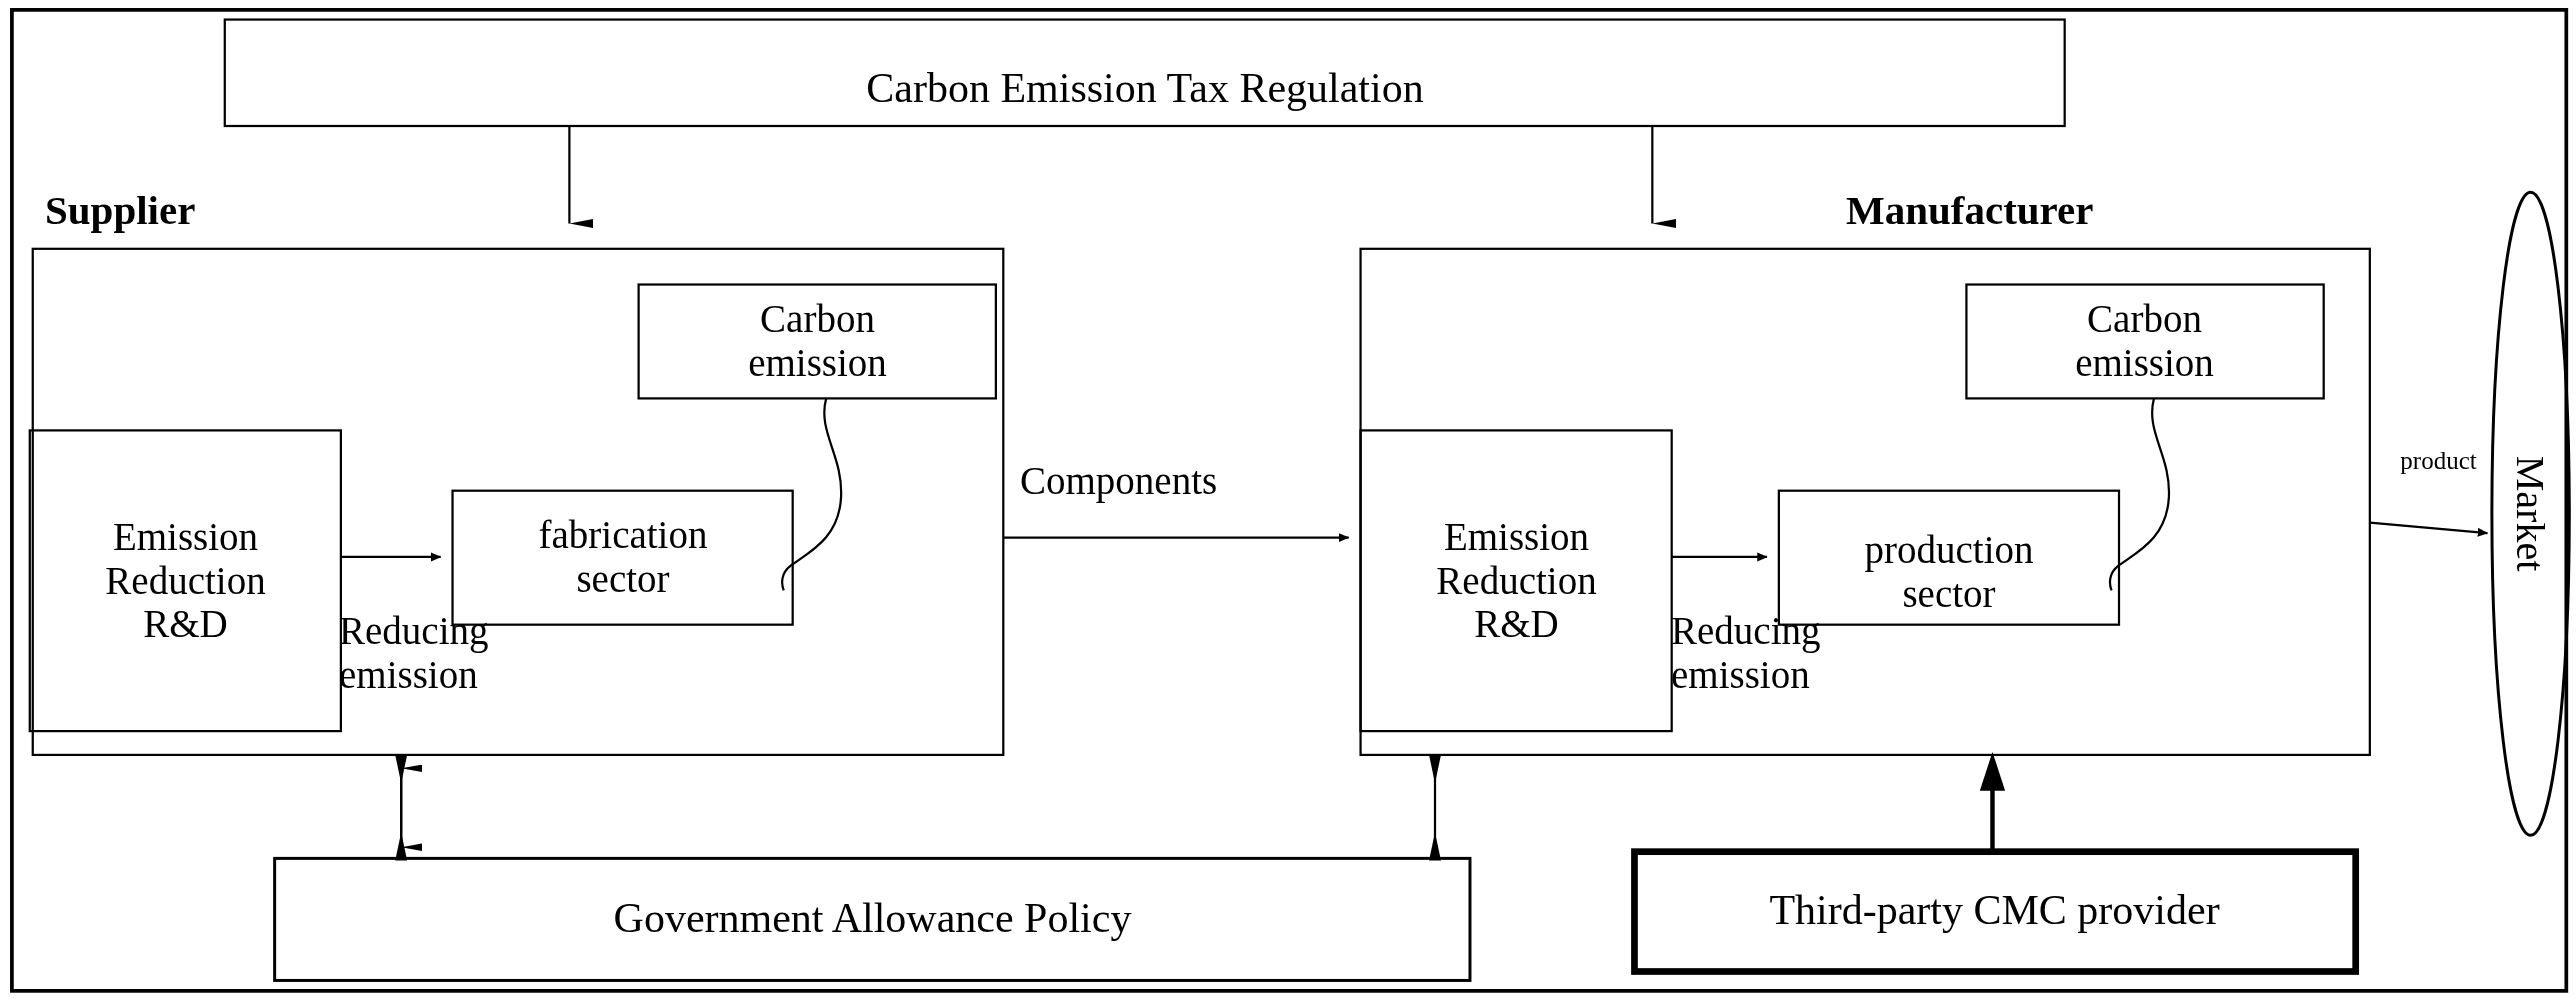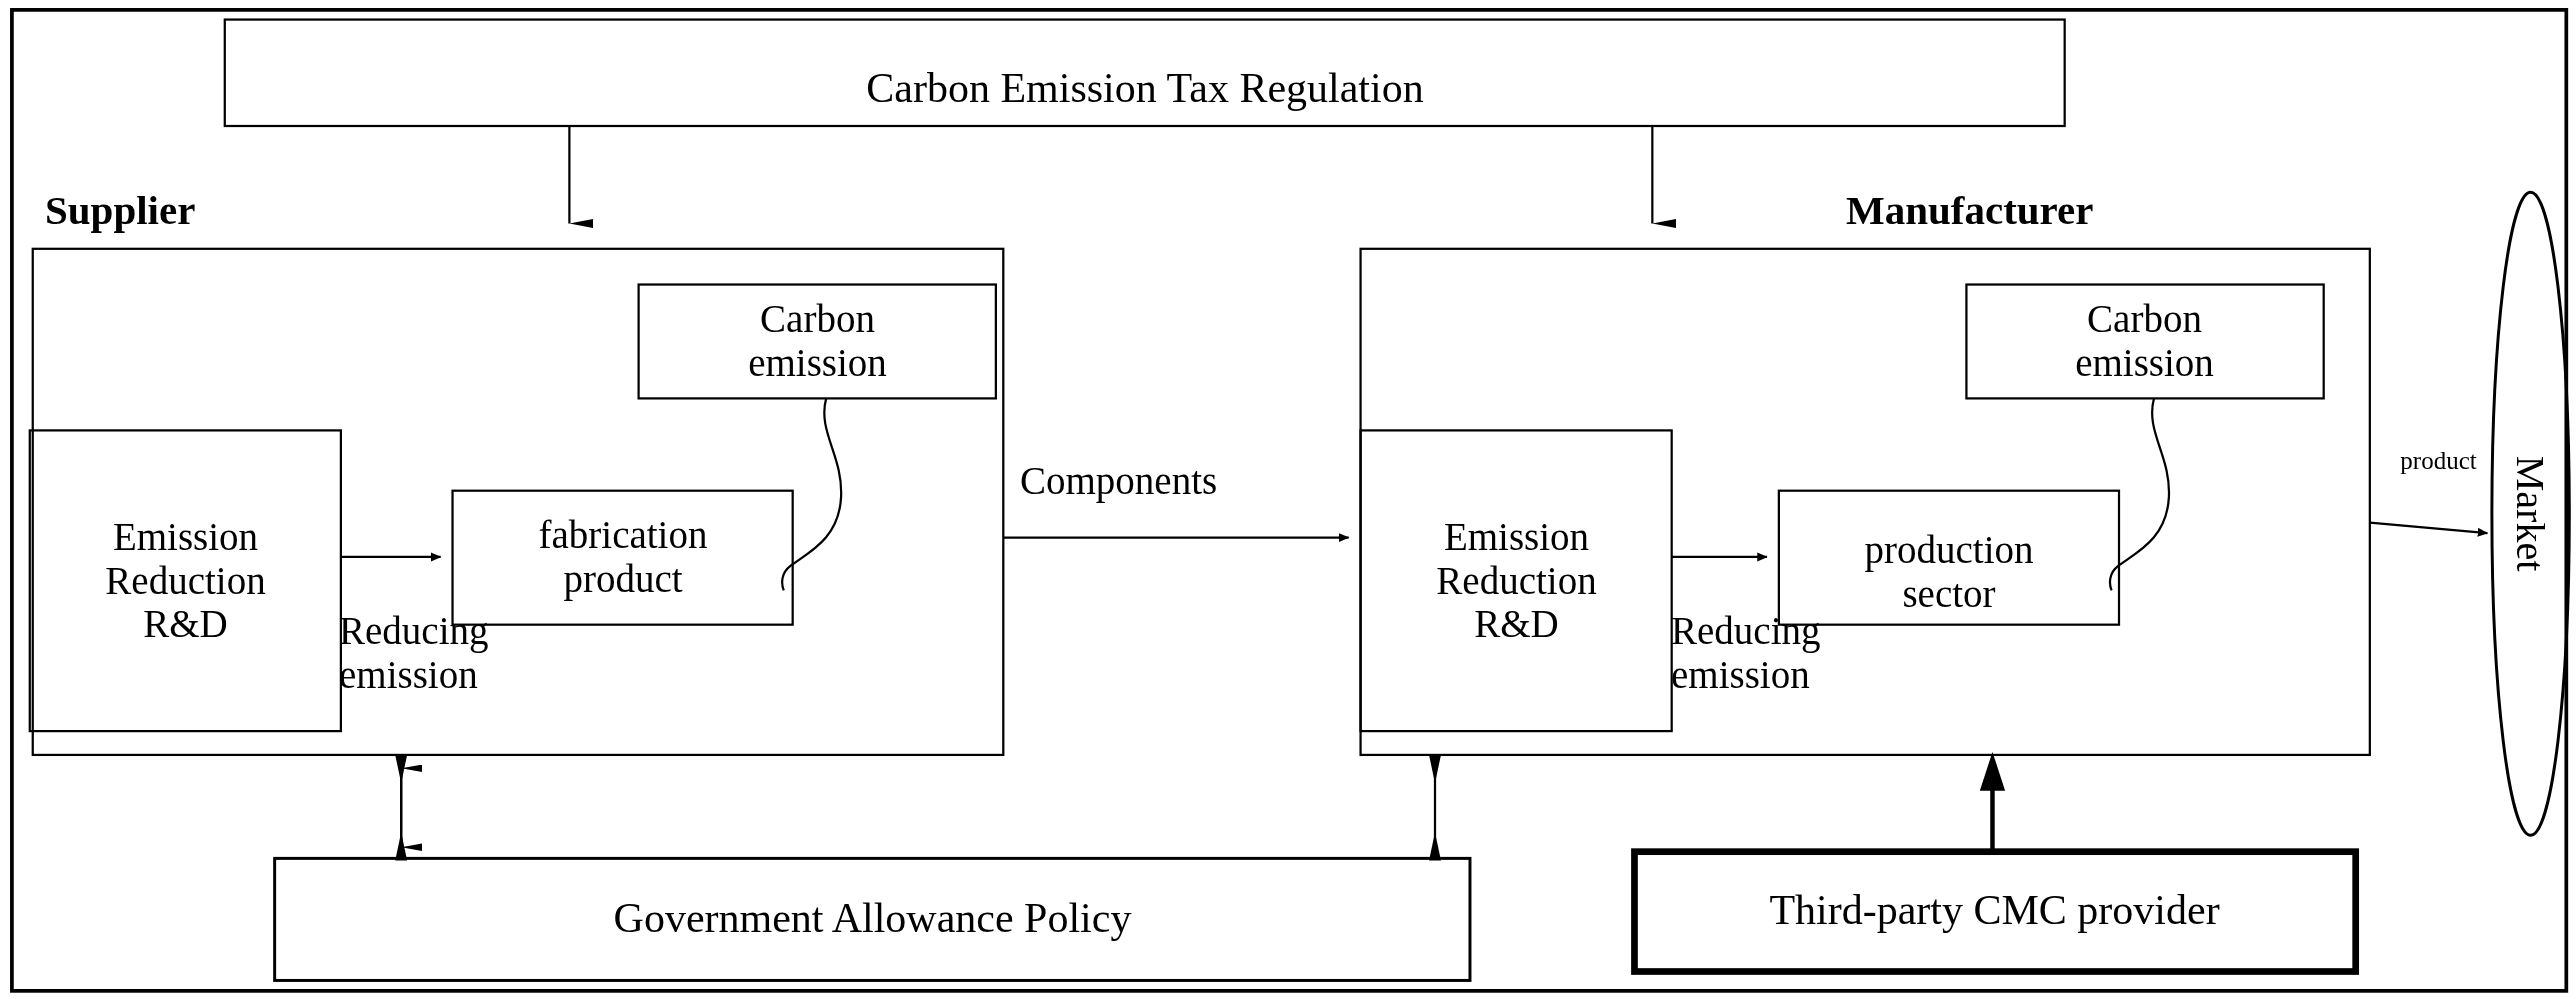--- a/index.html
+++ b/index.html
@@ -130,21 +130,21 @@
 
   <div class="lbl bold" style="left:45px;top:188px;width:238px;font-size:41px;text-align:left;">Supplier</div>
 
   <div class="lbl bold" style="left:1846px;top:188px;width:476px;font-size:41px;text-align:left;">Manufacturer</div>
 
   <div class="lbl boxlbl" style="left:30px;top:430px;width:311px;height:301px;font-size:39px;">Emission
 Reduction
 R&amp;D</div>
 
   <div class="lbl boxlbl" style="left:453px;top:490px;width:340px;height:134px;font-size:39px;">fabrication
-product</div>
+sector</div>
 
   <div class="lbl boxlbl" style="left:639px;top:284px;width:357px;height:114px;font-size:39px;">Carbon
 emission</div>
 
   <div class="lbl" style="left:339px;top:609px;width:313px;font-size:39px;text-align:left;">Reducing
 emission</div>
 
   <div class="lbl boxlbl" style="left:1361px;top:430px;width:311px;height:301px;font-size:39px;">Emission
 Reduction
 R&amp;D</div>

